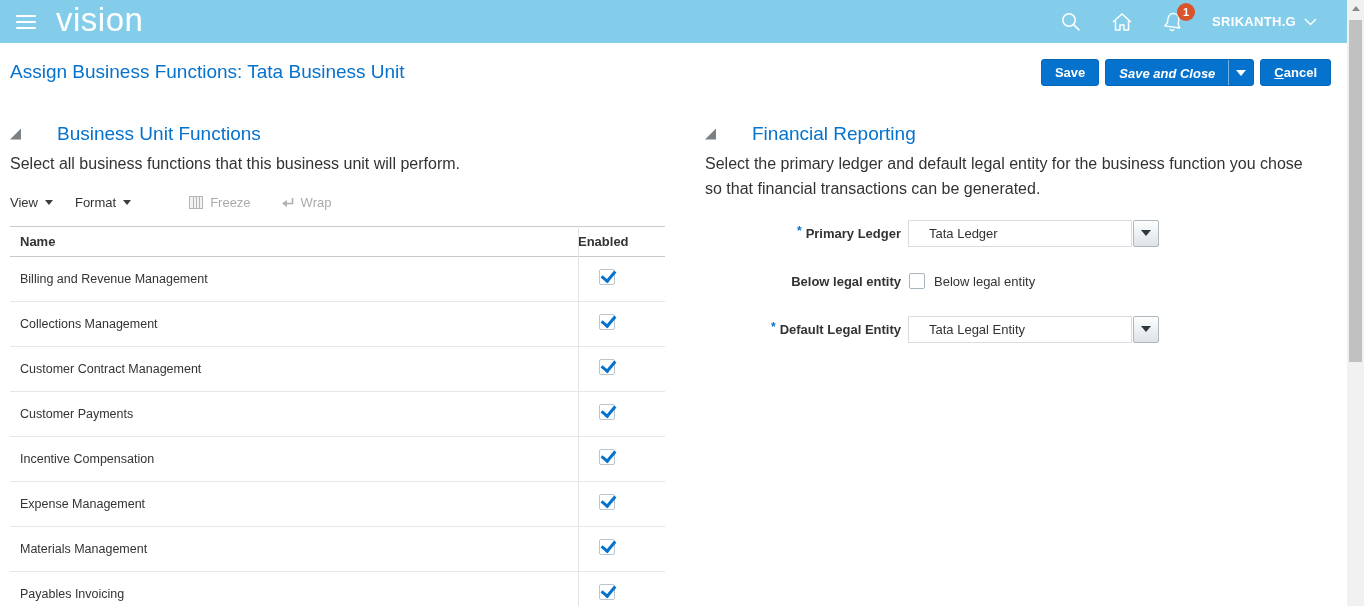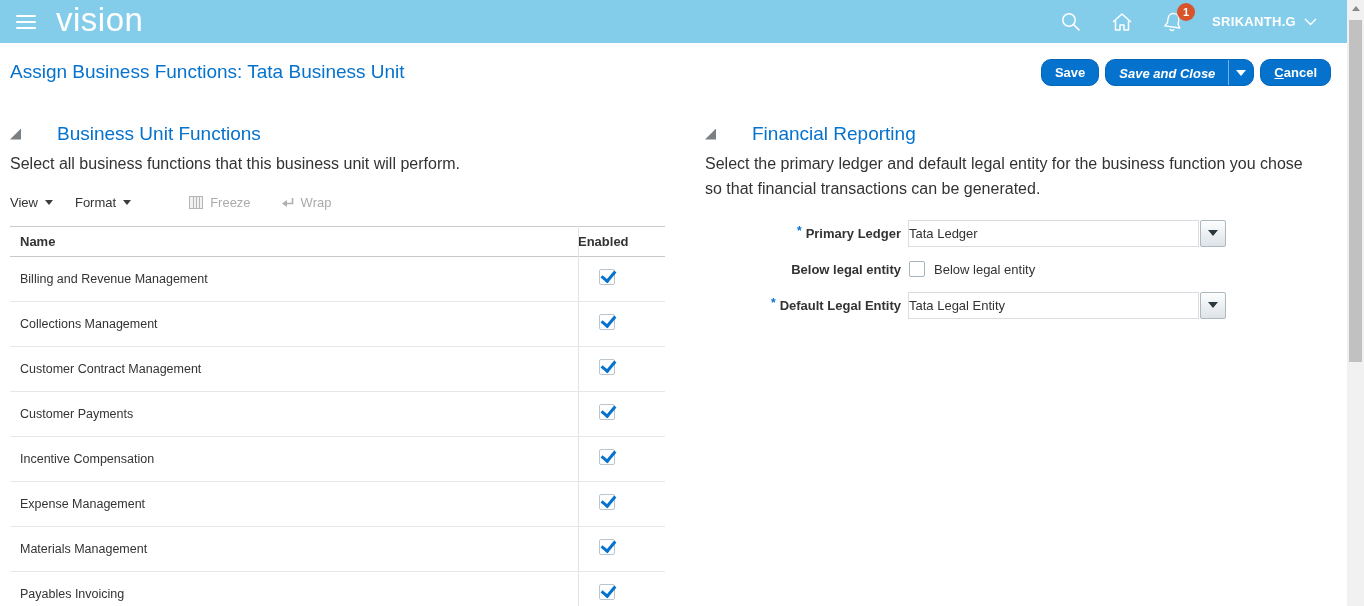--- a/index.html
+++ b/index.html
@@ -29,21 +29,21 @@
   .bell-wrap { position:relative; }
   .badge { position:absolute; top:-7px; right:-11px; min-width:18px; height:18px;
            background:#D9532B; border-radius:50%; color:#fff; font-size:11px;
            font-weight:bold; line-height:18px; text-align:center; padding:0 2px; }
   .user-menu { display:flex; align-items:center; gap:8px; cursor:pointer; }
   .user-name { color:#fff; font-weight:bold; font-size:13px; letter-spacing:0.3px; }
 
   
   .page-title { position:absolute; top:61px; left:10px; font-size:19px; color:#0572CE; }
   .action-buttons { position:absolute; top:59px; right:33px; display:flex; gap:6px; }
-  .btn { background:#0572CE; border:1px solid #0567BA; border-radius:10px; color:#fff;
+  .btn { background:#0572CE; border:1px solid #0567BA; border-radius:3px; color:#fff;
          font-weight:bold; font-size:13px; height:27px; display:flex;
          align-items:center; cursor:pointer; font-family:"Liberation Sans",sans-serif; }
   .btn-plain { padding:0 13px; }
   .split-main { padding:6px 13px; height:100%; display:flex; align-items:flex-start;font-style:italic; }
   .split-arrow { width:25px; height:100%; border-left:1px solid rgba(255,255,255,0.45);
                  display:flex; align-items:center; justify-content:center; }
   .tri-down-white { width:0; height:0; border-left:5px solid transparent;
                     border-right:5px solid transparent; border-top:6px solid #fff; }
   .cancel-label { display:block; }
   .cancel-label::first-letter { text-decoration:underline; }
@@ -83,29 +83,29 @@
   
   .cb { display:inline-block; width:16px; height:16px; background:#fff;
         border:1px solid #B9C6CF; border-radius:2px; position:relative;
         cursor:pointer; }
   .cb.checked::after { content:""; position:absolute; left:4px; top:-2px;
         width:6px; height:11px; border:solid #0572CE;
         border-width:0 3px 3px 0; transform:rotate(40deg); }
 
   
   .fields { margin-top:18px; }
-  .f-row { display:flex; align-items:center; margin-bottom:9px; min-height:27px; }
+  .f-row { display:flex; align-items:center; margin-bottom:21px; min-height:27px; }
   .f-label { width:196px; text-align:right; font-weight:bold; font-size:13px;
              color:#333; flex-shrink:0; }
   .req { color:#0572CE; font-weight:bold; margin-right:4px; position:relative;
          top:-3px; font-size:12px; }
   .f-ctrl { margin-left:7px; display:flex; align-items:center; }
-  .combo-input { width:291px; height:27px; border:1px solid #D9DDE1; background:#fff;
+  .combo-input { width:224px; height:27px; border:1px solid #D9DDE1; background:#fff;
                  font-size:13px; color:#333; display:flex; align-items:center;
-                 padding-left:0; }
+                 padding-left:20px; }
   .combo-btn { width:26px; height:27px; margin-left:1px;
                background:linear-gradient(#FDFEFE,#DDE3E8);
                border:1px solid #ACB7BE; border-radius:2px; display:flex;
                align-items:center; justify-content:center; cursor:pointer; }
   .tri-down-sm { width:0; height:0; border-left:5px solid transparent;
                  border-right:5px solid transparent; border-top:6px solid #2b3840; }
   .cb-inline-label { font-size:13px; margin-left:9px; }
   .f-ctrl .cb { margin-left:1px; border-color:#A9B5BD; }
 </style>
 </head>

